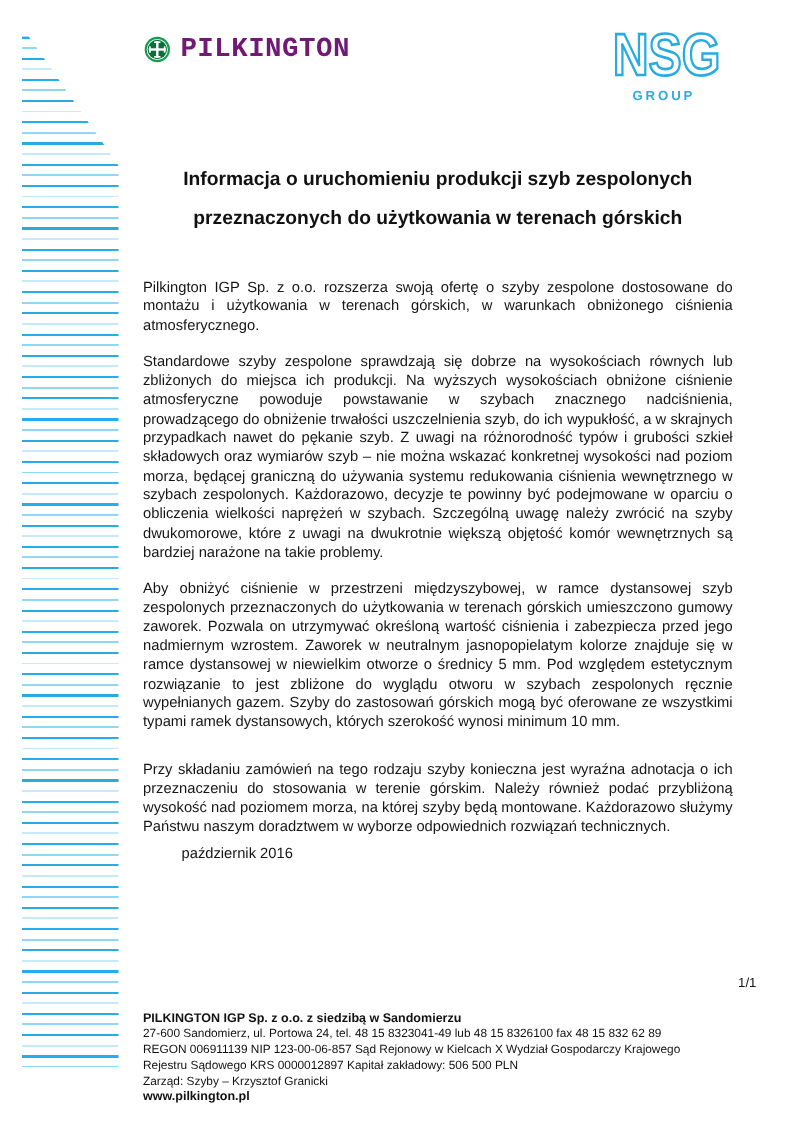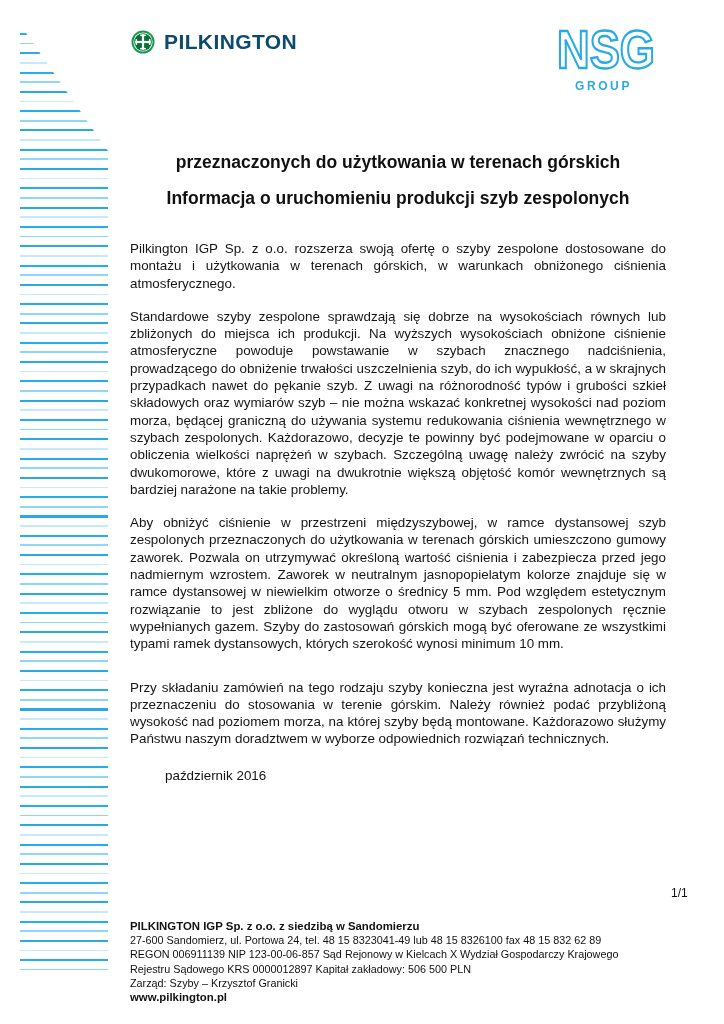--- a/index.html
+++ b/index.html
@@ -20,37 +20,37 @@
       #24aeee 0px, #24aeee 2px, transparent 2px, transparent 9.65px,
       #8fd7f6 9.65px, #8fd7f6 11.4px, transparent 11.4px, transparent 19.3px,
       #29abe2 19.3px, #29abe2 21.3px, transparent 21.3px, transparent 28.95px,
       #c4eafb 28.95px, #c4eafb 30.6px, transparent 30.6px, transparent 38.6px
     );
     clip-path:polygon(0 0, 6px 0, 88px 118px, 88px 937px, 0 937px);
   }
   
   .pilk{position:absolute;left:131px;top:30px;display:flex;align-items:center;gap:9px;}
   .pilk-text{
-    font-family:Liberation Sans, sans-serif;
-    font-weight:700;font-size:21px;letter-spacing:0.4px;color:#0c4a6e;
+    font-family:Liberation Mono, monospace;
+    font-weight:700;font-size:25px;letter-spacing:0.4px;color:#701a75;
   }
   
   .nsg{position:absolute;left:554px;top:24px;width:104px;text-align:right;}
   .nsg-group{
     margin-top:1px;padding-right:26px;
     font-size:12px;font-weight:700;letter-spacing:2.6px;color:#2aace3;
   }
   
   .title{
     position:absolute;left:130px;top:144px;width:536px;
     text-align:center;font-weight:700;font-size:17.5px;line-height:36px;color:#111;
   }
   
   .body-text{
-    position:absolute;left:130px;top:240px;width:536px;
+    position:absolute;left:130px;top:252px;width:536px;
     font-size:13.4px;line-height:17.3px;text-align:justify;color:#161616;
   }
   .body-text p{margin:0 0 16px 0;}
   .body-text p.gap-lg{margin-bottom:26px;}
   
   .sig-row{
     position:absolute;left:130px;top:768px;width:536px;
     display:flex;justify-content:space-between;align-items:flex-start;
     font-size:13.4px;
   }
@@ -91,22 +91,22 @@
   </div>
 
   <div class="nsg">
     <svg width="104" height="50" viewBox="0 0 104 50" aria-hidden="true">
       <text x="52" y="44" text-anchor="middle" textLength="98" lengthAdjust="spacingAndGlyphs" font-family="Liberation Sans, DejaVu Sans, sans-serif" font-weight="bold" font-size="54" fill="#ffffff" stroke="#29abe2" stroke-width="2.4">NSG</text>
     </svg>
     <div class="nsg-group">GROUP</div>
   </div>
 
   <div class="title">
+    <div>Informacja o uruchomieniu produkcji szyb zespolonych</div>
     <div>przeznaczonych do użytkowania w terenach górskich</div>
-    <div>Informacja o uruchomieniu produkcji szyb zespolonych</div>
   </div>
 
   <div class="body-text">
     <p>Pilkington IGP Sp. z o.o. rozszerza swoją ofertę o szyby zespolone dostosowane do montażu i użytkowania w terenach górskich, w warunkach obniżonego ciśnienia atmosferycznego.</p>
     <p>Standardowe szyby zespolone sprawdzają się dobrze na wysokościach równych lub zbliżonych do miejsca ich produkcji. Na wyższych wysokościach obniżone ciśnienie atmosferyczne powoduje powstawanie w szybach znacznego nadciśnienia, prowadzącego do obniżenie trwałości uszczelnienia szyb, do ich wypukłość, a w skrajnych przypadkach nawet do pękanie szyb. Z uwagi na różnorodność typów i grubości szkieł składowych oraz wymiarów szyb – nie można wskazać konkretnej wysokości nad poziom morza, będącej graniczną do używania systemu redukowania ciśnienia wewnętrznego w szybach zespolonych. Każdorazowo, decyzje te powinny być podejmowane w oparciu o obliczenia wielkości naprężeń w szybach. Szczególną uwagę należy zwrócić na szyby dwukomorowe, które z uwagi na dwukrotnie większą objętość komór wewnętrznych są bardziej narażone na takie problemy.</p>
     <p class="gap-lg">Aby obniżyć ciśnienie w przestrzeni międzyszybowej, w ramce dystansowej szyb zespolonych przeznaczonych do użytkowania w terenach górskich umieszczono gumowy zaworek. Pozwala on utrzymywać określoną wartość ciśnienia i zabezpiecza przed jego nadmiernym wzrostem. Zaworek w neutralnym jasnopopielatym kolorze znajduje się w ramce dystansowej w niewielkim otworze o średnicy 5 mm. Pod względem estetycznym rozwiązanie to jest zbliżone do wyglądu otworu w szybach zespolonych ręcznie wypełnianych gazem. Szyby do zastosowań górskich mogą być oferowane ze wszystkimi typami ramek dystansowych, których szerokość wynosi minimum 10 mm.</p>
     <p>Przy składaniu zamówień na tego rodzaju szyby konieczna jest wyraźna adnotacja o ich przeznaczeniu do stosowania w terenie górskim. Należy również podać przybliżoną wysokość nad poziomem morza, na której szyby będą montowane. Każdorazowo służymy Państwu naszym doradztwem w wyborze odpowiednich rozwiązań technicznych.</p>
   </div>
 
   <div class="sig-row">

